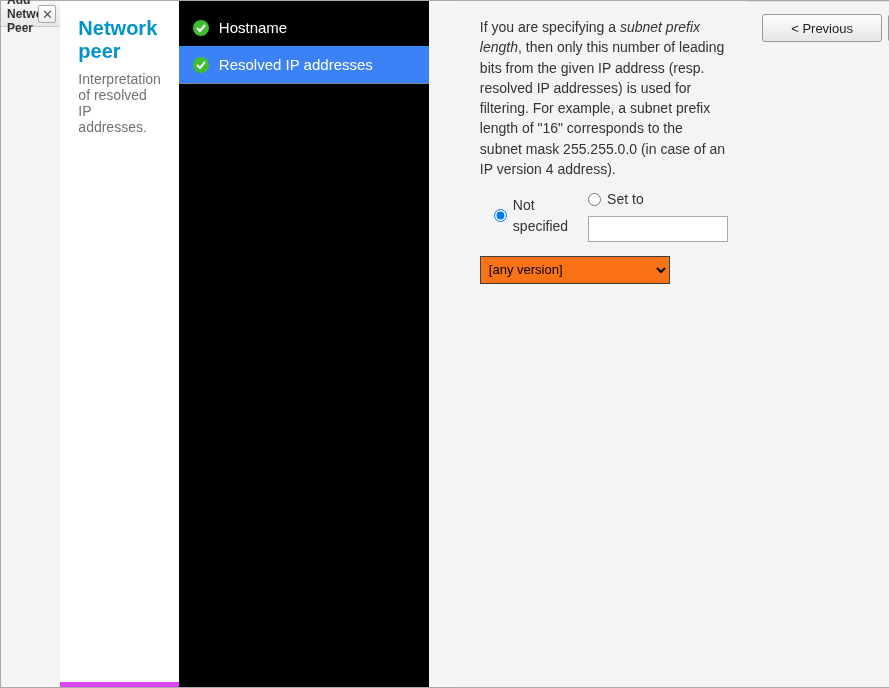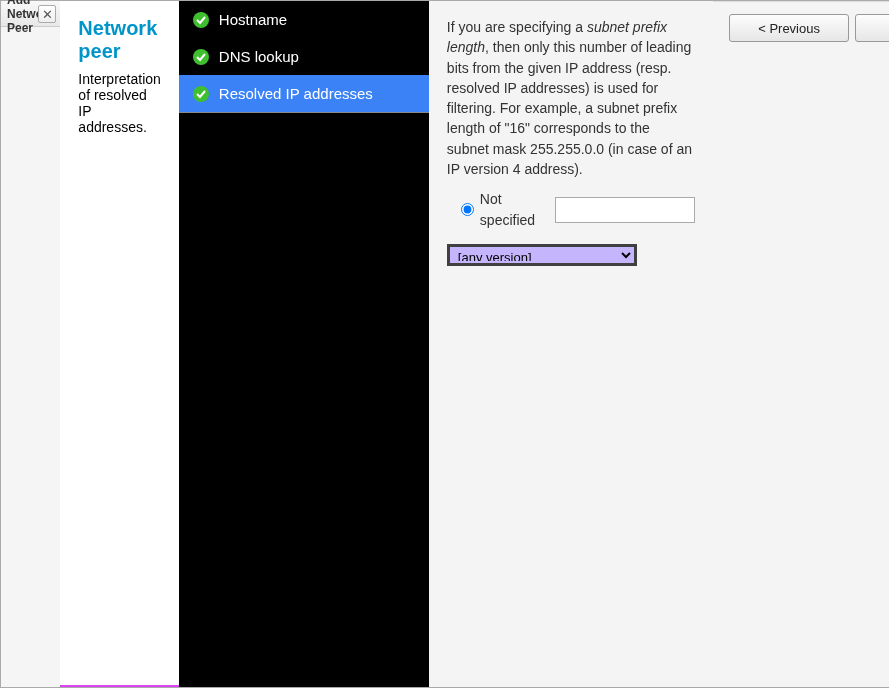--- a/index.html
+++ b/index.html
@@ -47,42 +47,42 @@
       align-items: center;
       justify-content: center;
       cursor: pointer;
       font-size: 13px;
       color: #555;
       line-height: 1;
     }
     .header {
       background: #fff;
       padding: 16px 18px 20px 18px;
-      border-bottom: 2px solid #d946ef;
+      border-bottom: 5px solid #d946ef;
     }
     .header-title {
       color: #0095c8;
       font-size: 20px;
       font-weight: bold;
       margin-bottom: 8px;
     }
     .header-sub {
-      color: #000000;
+      color: #737373;
       font-size: 14px;
     }
     .body {
       display: flex;
       flex: 1;
       min-height: 0;
     }
     .sidebar {
       width: 250px;
       background: #000;
       color: #fff;
-      padding-top: 0;
+      padding-top: 8px;
     }
     .sidebar-item {
       display: flex;
       align-items: center;
       padding: 10px 14px;
       font-size: 15px;
       cursor: pointer;
       color: #fff;
     }
     .sidebar-item.active {
@@ -105,20 +105,21 @@
       height: 10px;
     }
     .content {
       flex: 1;
       padding: 16px 18px;
       color: #333;
       font-size: 14px;
       line-height: 1.45;
       overflow: auto;
       background: #f4f4f4;
+      margin-left: 33px;
     }
     .content p { margin-bottom: 10px; }
     .radio-row {
       display: flex;
       align-items: center;
       gap: 20px;
       margin: 6px 0 10px 14px;
     }
     .radio-option {
       display: flex;
@@ -135,23 +136,23 @@
     .text-input {
       width: 140px;
       height: 26px;
       border: 1px solid #aaa;
       background: #fff;
       padding: 2px 4px;
       font-size: 13px;
     }
     .select-input {
       width: 190px;
-      height: 22px;
-      border: 3px solid #404040;
-      background: #c4b5fd;
+      height: 28px;
+      border: 1px solid #404040;
+      background: #f97316;
       font-size: 13px;
       padding: 2px 4px;
       margin-top: 4px;
     }
     .footer {
       padding: 12px 16px;
       display: flex;
       justify-content: flex-end;
       gap: 6px;
       background: #f4f4f4;
@@ -193,28 +194,20 @@
   <div class="body">
 
     <div class="sidebar">
       <div class="sidebar-item">
         <span class="check-icon">
           <svg viewBox="0 0 10 10">
               <path d="M1 5 L4 8 L9 2" stroke="#fff" stroke-width="2" fill="none"></path>
             </svg>
         </span>
         <span>Hostname</span>
-      </div>
-      <div class="sidebar-item">
-        <span class="check-icon">
-          <svg viewBox="0 0 10 10">
-              <path d="M1 5 L4 8 L9 2" stroke="#fff" stroke-width="2" fill="none"></path>
-            </svg>
-        </span>
-        <span>DNS lookup</span>
       </div>
       <div class="sidebar-item active">
         <span class="check-icon">
           <svg viewBox="0 0 10 10">
               <path d="M1 5 L4 8 L9 2" stroke="#fff" stroke-width="2" fill="none"></path>
             </svg>
         </span>
         <span>Resolved IP addresses</span>
       </div>
     </div>
@@ -223,20 +216,24 @@
       <p>
         <span>If you are specifying a </span><em>subnet prefix length</em><span>, then only this number of leading bits from the given IP address (resp. resolved IP addresses) is used for filtering. For example, a subnet prefix length of "16" corresponds to the subnet mask 255.255.0.0 (in case of an IP version 4 address).</span>
       </p>
 
       <div class="radio-row">
         <label class="radio-label">
           <input type="radio" name="prefix" checked="" style="">
           <span>Not specified</span>
         </label>
         <div class="radio-option">
+          <label class="radio-label">
+            <input type="radio" name="prefix" style="">
+            <span>Set to</span>
+          </label>
           <input type="text" class="text-input" value="" style="">
         </div>
       </div>
 
 
       <select class="select-input">
         <option>[any version]</option>
       </select>
     </div>
 

